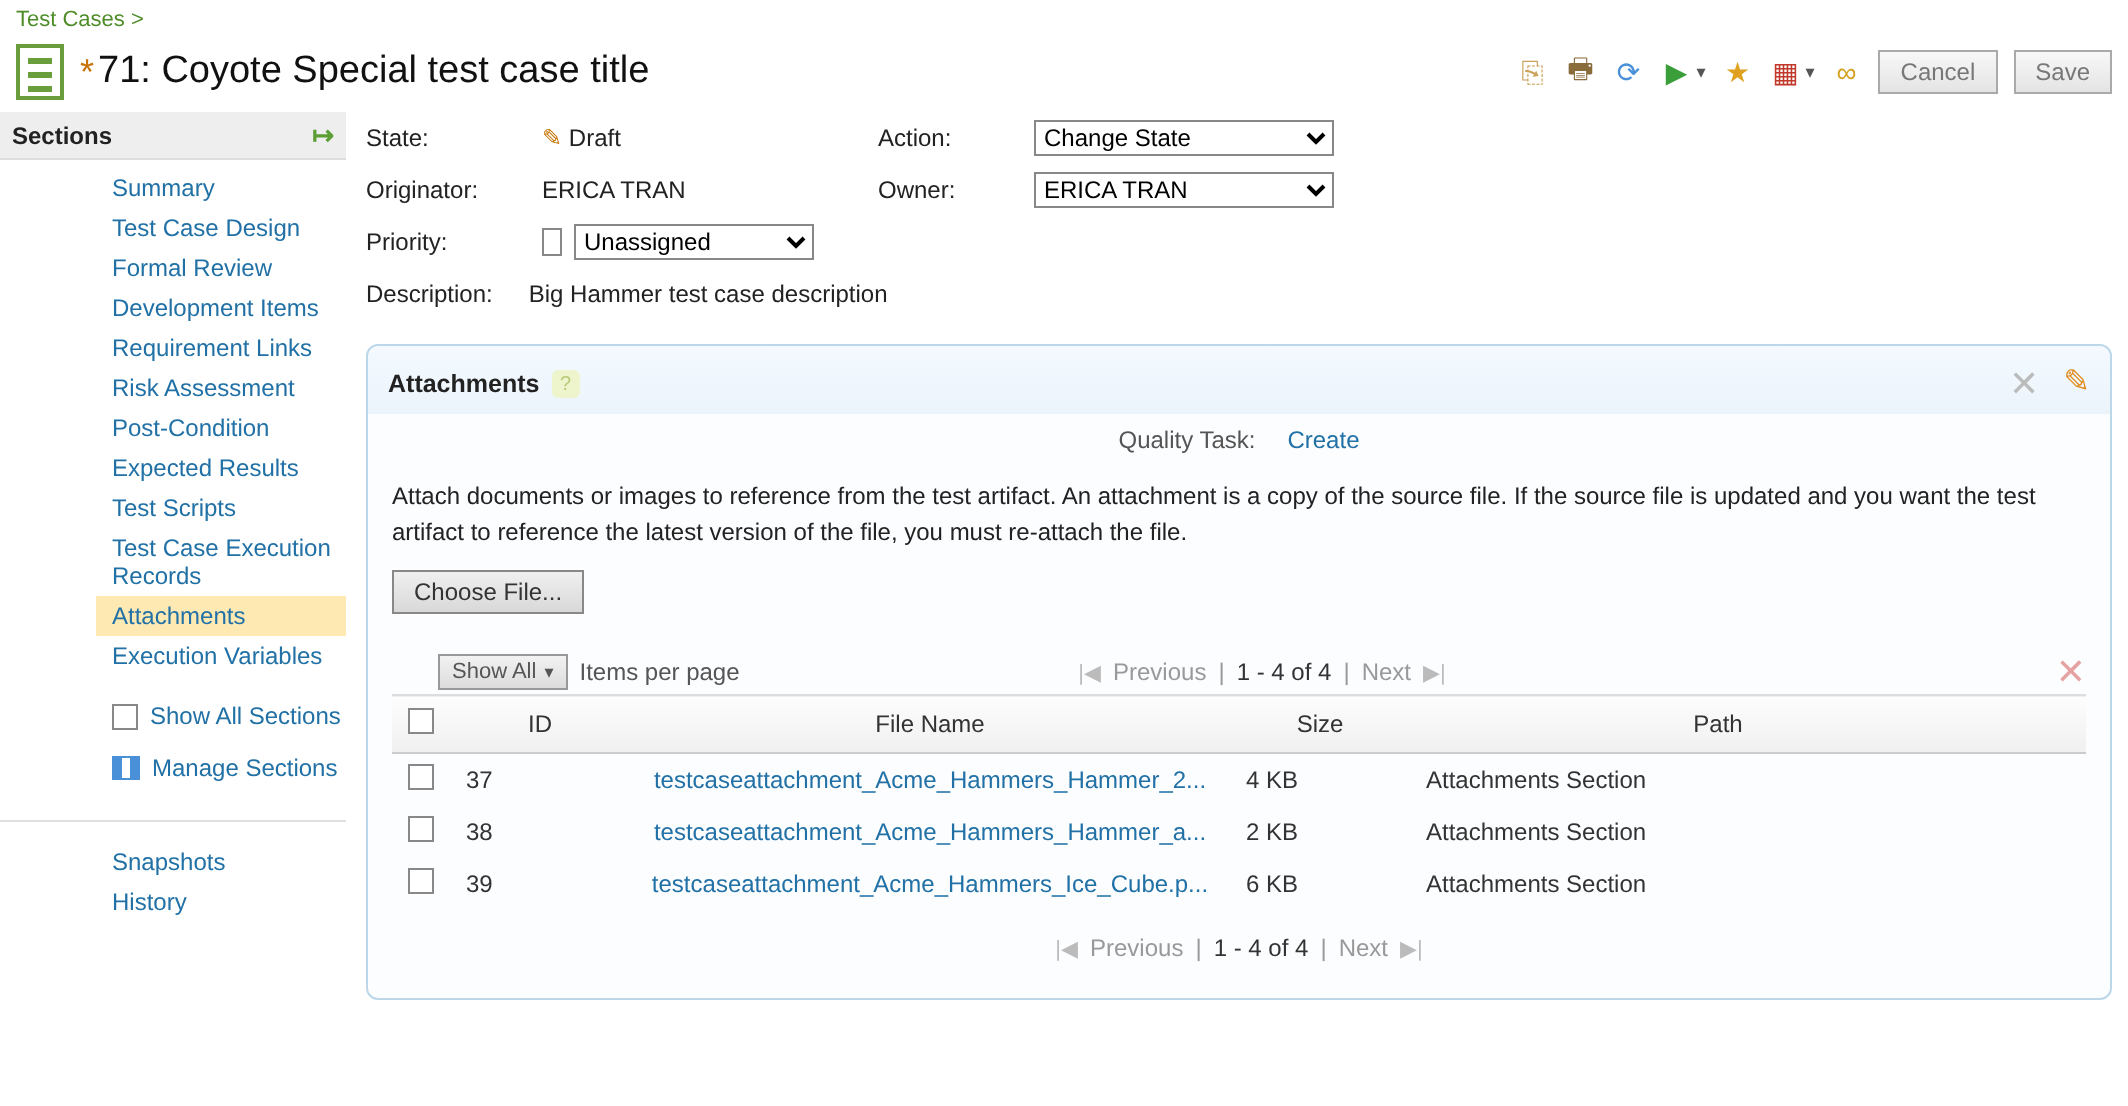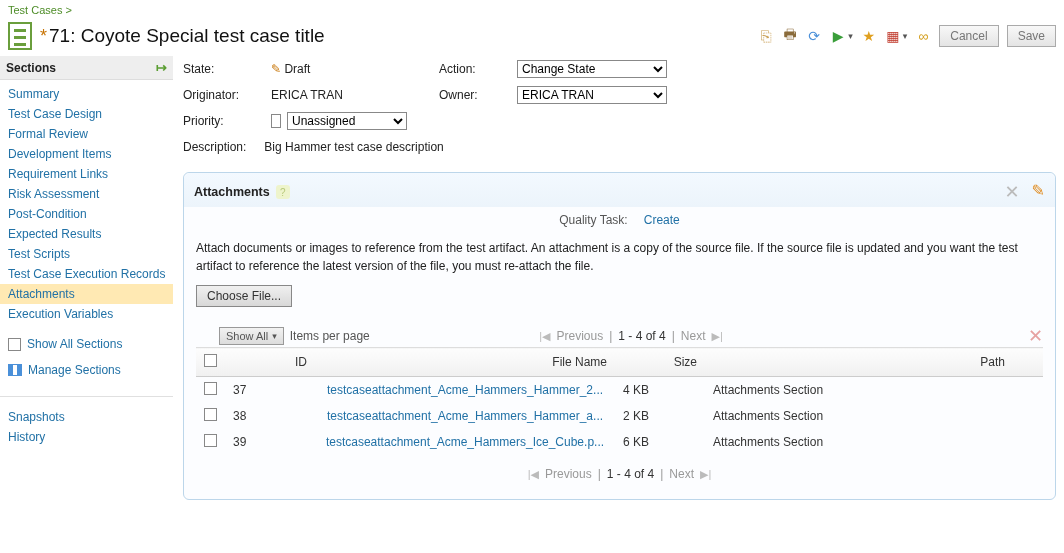--- a/index.html
+++ b/index.html
@@ -59,21 +59,21 @@
   .layout { display: flex; }
   .sidebar { width: 175px; flex-shrink: 0; padding-right:2px; }
   .side-head {
     background: #eee;
     border-bottom: 1px solid #ddd;
     padding: 4px 6px;
     font-weight: bold;
     display: flex; align-items: center;
   }
   .pin-icon { margin-left: auto; color: #5b9e33; font-size: 13px; }
-  .side-list { padding: 4px 0 10px 8px; }
+  .side-list { padding: 4px 0 10px 8px; margin-left: 48px; }
   .side-list div { padding: 3px 0; color: #2171a6; cursor: pointer; font-size: 12px; }
   .side-list div.sel { background: #ffe9b3; margin-left:-8px; padding-left:8px; color:#2171a6;}
   .side-sep { border-top: 1px solid #e0e0e0; margin: 6px 0; }
   .side-check { display:flex; align-items:center; gap:6px; color:#222; cursor:pointer;}
   .side-manage { display:flex; align-items:center; gap:6px; cursor:pointer; }
   .side-manage .ms-icon { width:14px; height:12px; display:inline-block; background: linear-gradient(90deg,#4a90d9 33%,#fff 33% 66%,#4a90d9 66%); border:1px solid #4a90d9; }
 
   .main { flex: 1; padding: 4px 8px 10px 8px; }
   .fields { display: grid; grid-template-columns: 80px 160px 70px 160px; row-gap: 8px; column-gap: 8px; align-items:center; font-size:12px; }
   .fields .lbl { color:#222; }
@@ -109,21 +109,21 @@
     border:1px solid #999;background:linear-gradient(#f2f2f2,#dcdcdc);color:#555;
     padding:2px 6px;font-size:11px;display:inline-flex;align-items:center;gap:4px;cursor:pointer;
   }
   .pager-center{position:absolute;left:50%;transform:translateX(-50%);display:flex;gap:6px;align-items:center;color:#999;}
   .pager-center .count{color:#333;}
   .pager-wrap{position:relative;height:22px;width:100%;}
   .pager-right-x{margin-left:auto;color:#e6a2a2;font-size:18px;cursor:pointer;}
 
   table.grid{width:100%;border-collapse:collapse;margin-top:4px;}
   table.grid th{
-    text-align:right;font-weight:normal;color:#333;padding:6px 8px;border-bottom:1px solid #ccc;
+    text-align:center;font-weight:normal;color:#333;padding:6px 8px;border-bottom:1px solid #ccc;
     background:linear-gradient(#fdfdfd,#f0f0f0);border-top:1px solid #ddd;font-size:12px;
   }
   table.grid td{padding:5px 8px;font-size:12px;color:#333;border-bottom:0;}
   table.grid td.link{color:#2171a6;cursor:pointer;text-align:center;}
   .chk{width:13px;height:13px;border:1px solid #888;background:#fff;display:inline-block;}
 
   .bottom-pager{display:flex;justify-content:center;gap:6px;align-items:center;color:#999;padding:12px 0 4px 0;font-size:12px;}
   .bottom-pager .count{color:#333;}
   .nav-arrow{color:#bbb;font-size:11px;}
 </style>

